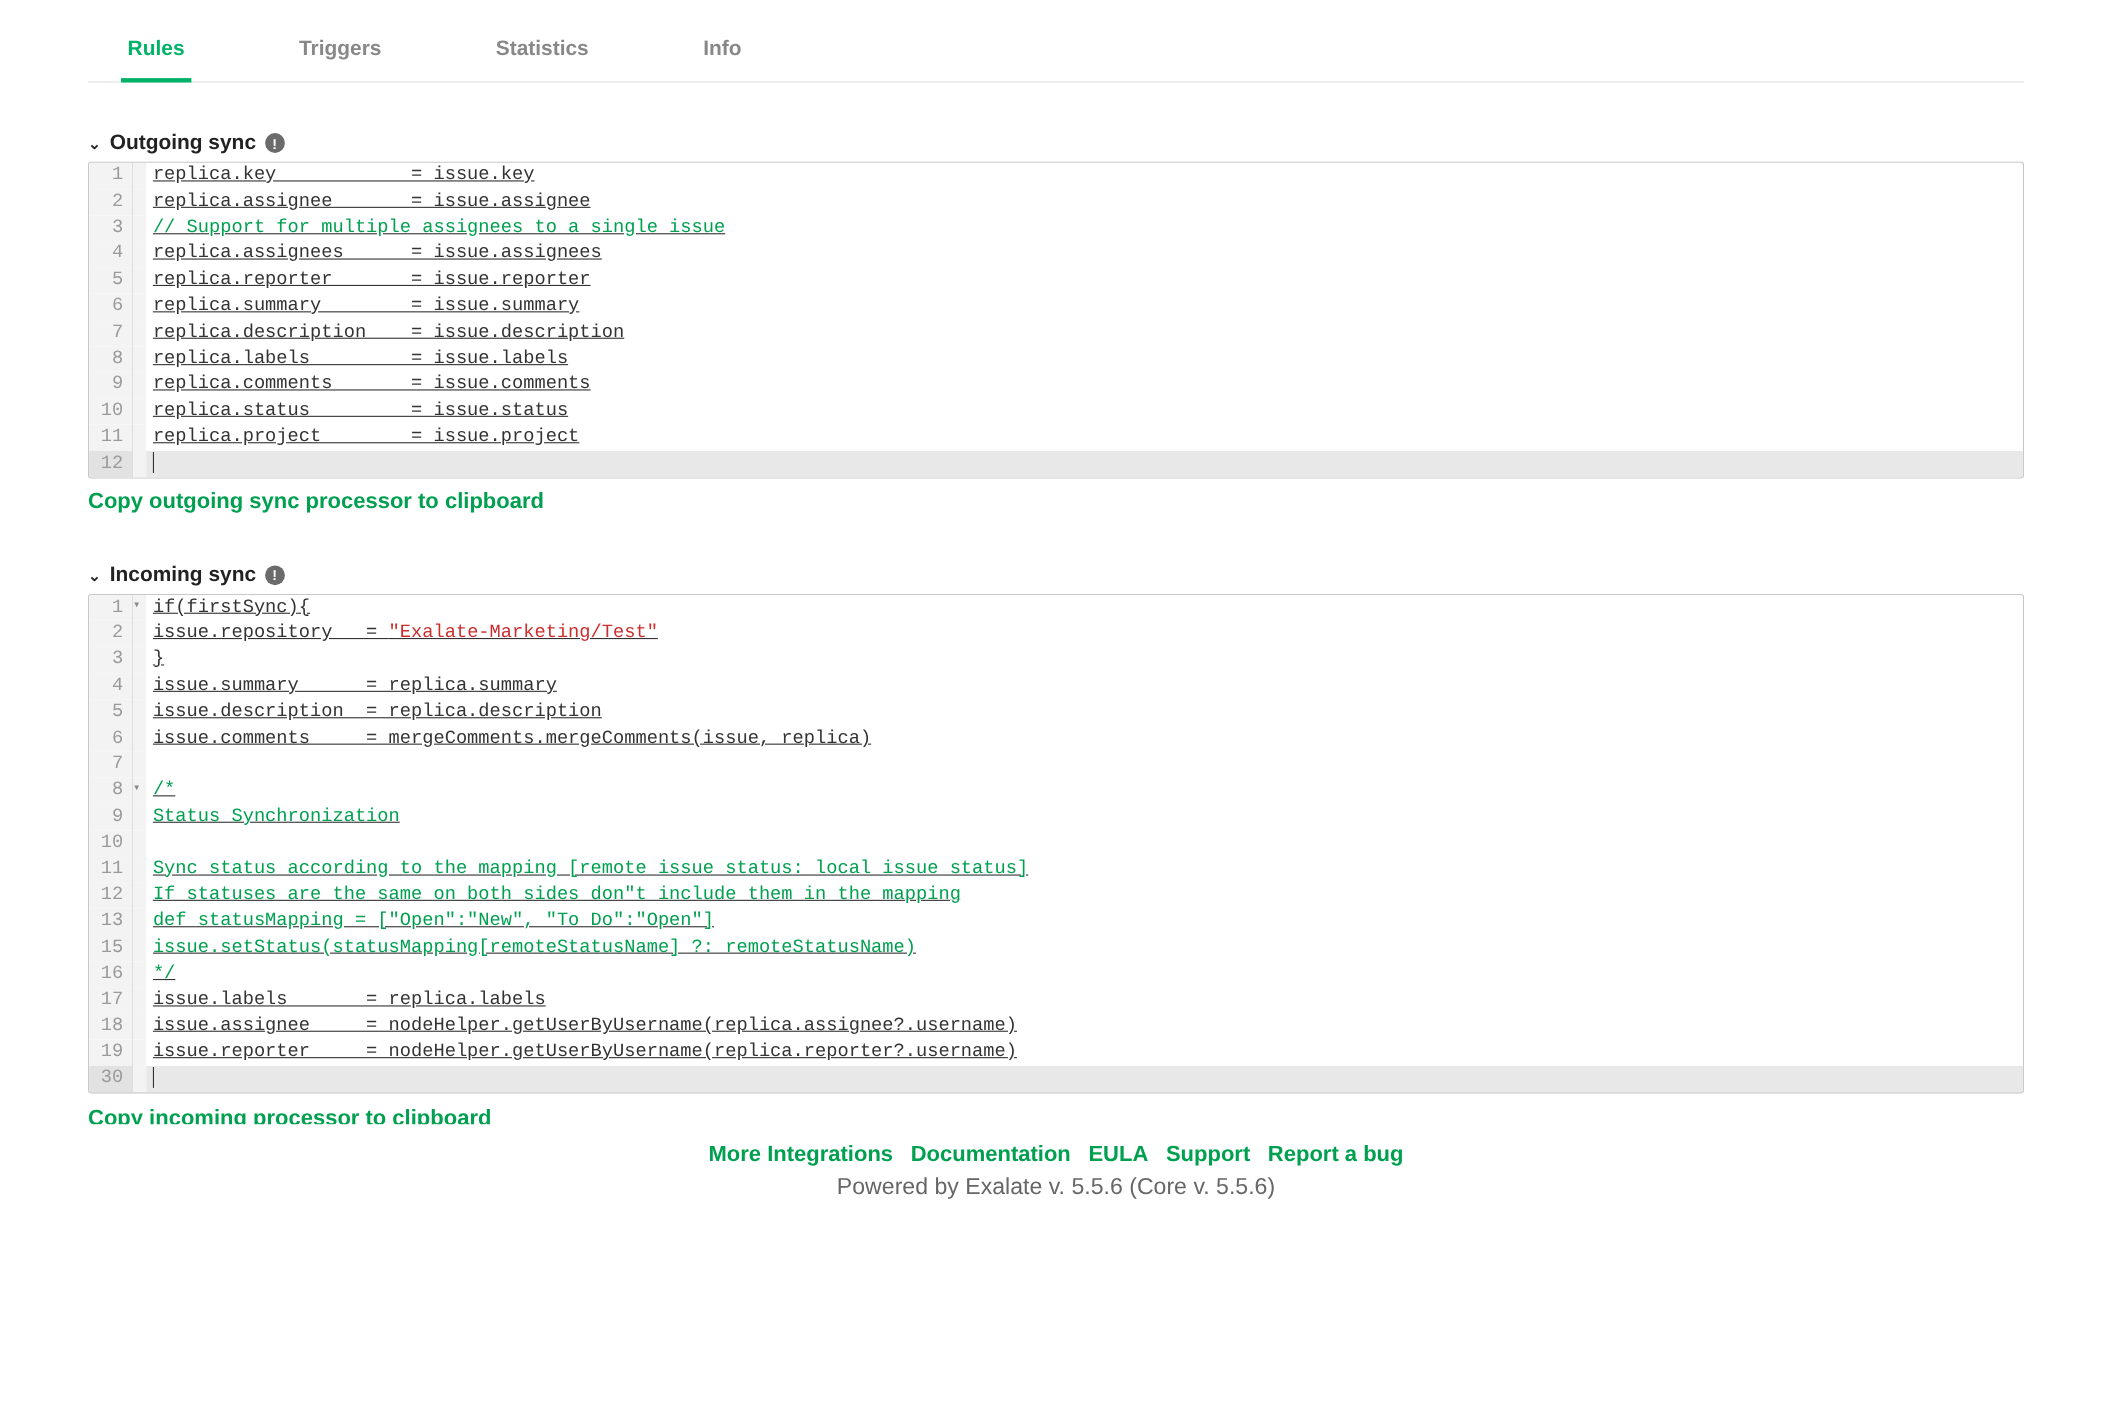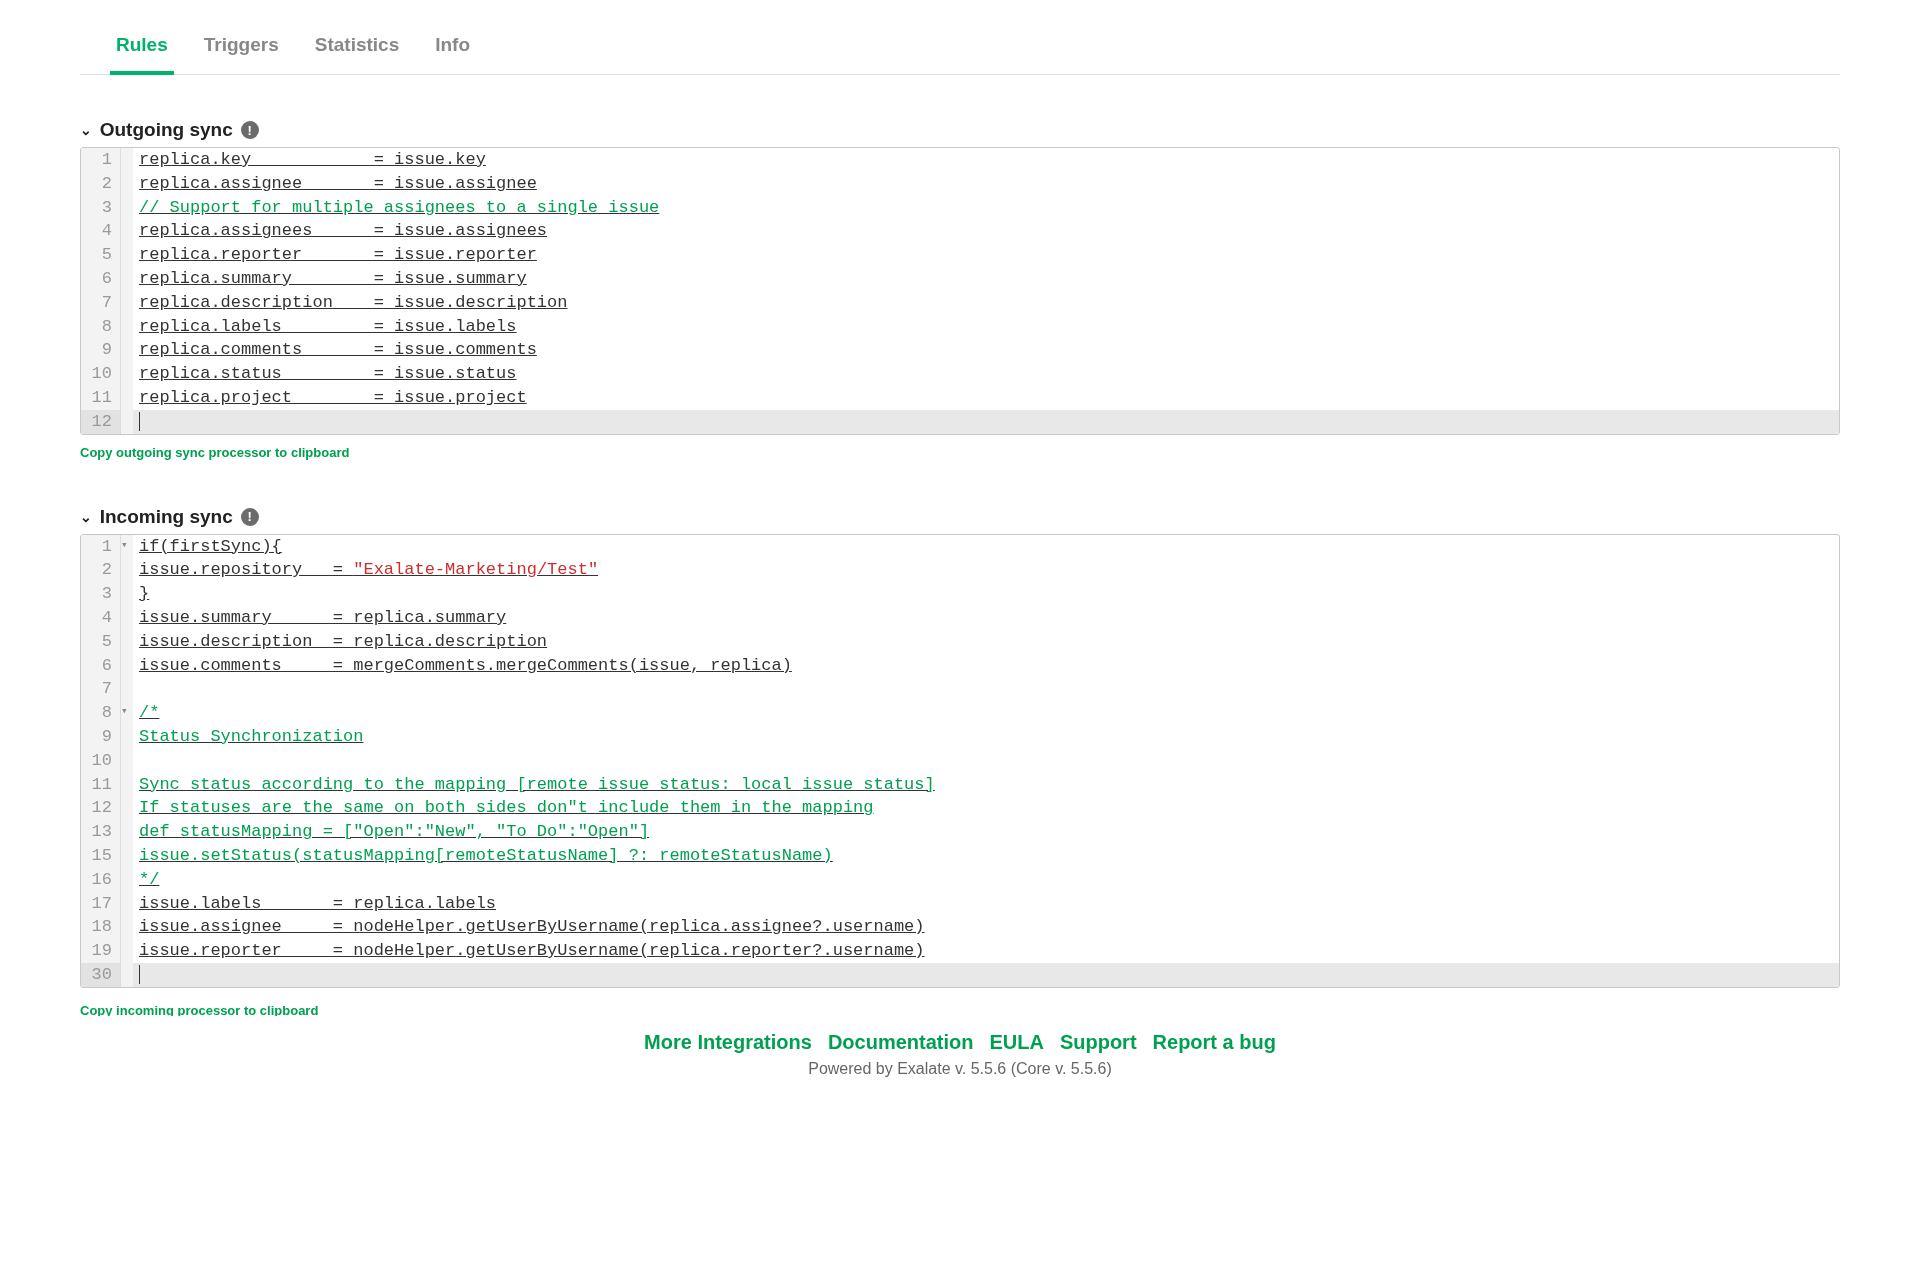--- a/index.html
+++ b/index.html
@@ -5,21 +5,21 @@
   * { box-sizing: border-box; margin: 0; padding: 0; }
   body {
     font-family: -apple-system, BlinkMacSystemFont, "Segoe UI", Helvetica, Arial, sans-serif;
     background: #fff;
     color: #333;
     padding: 20px 80px 0 80px;
     font-size: 19px;
   }
   .tabs {
     display: flex;
-    gap: 24px;
+    gap: 92px;
     border-bottom: 1px solid #e0e0e0;
     padding-left: 30px;
   }
   .tab {
     padding: 14px 6px 18px 6px;
     font-weight: 700;
     color: #888;
     cursor: pointer;
     position: relative;
   }
@@ -99,21 +99,21 @@
     text-decoration: underline;
   }
   .tok-comment { color: #00a050; }
   .tok-string  { color: #cc2d2d; }
   .copy-link {
     color: #00a050;
     font-weight: 700;
     margin-top: 10px;
     display: inline-block;
     cursor: pointer;
-    font-size: 13px;
+    font-size: 20px;
   }
   .copy-link.cut {
     overflow: hidden;
     max-height: 18px;
     line-height: 26px;
   }
   .footer {
     text-align: center;
     margin-top: 10px;
     padding-bottom: 18px;
@@ -122,21 +122,21 @@
     display: flex;
     justify-content: center;
     gap: 16px;
     font-weight: 700;
     color: #00a050;
     font-size: 20px;
   }
   .footer-links span { cursor: pointer; }
   .footer-sub {
     color: #666;
-    font-size: 16px;
+    font-size: 21px;
     margin-top: 6px;
     text-align: center;
   }
   .cursor-bar {
     display:inline-block;
     width:1px; height:1.1em;
     background:#333;
     vertical-align:middle;
   }
 </style>

